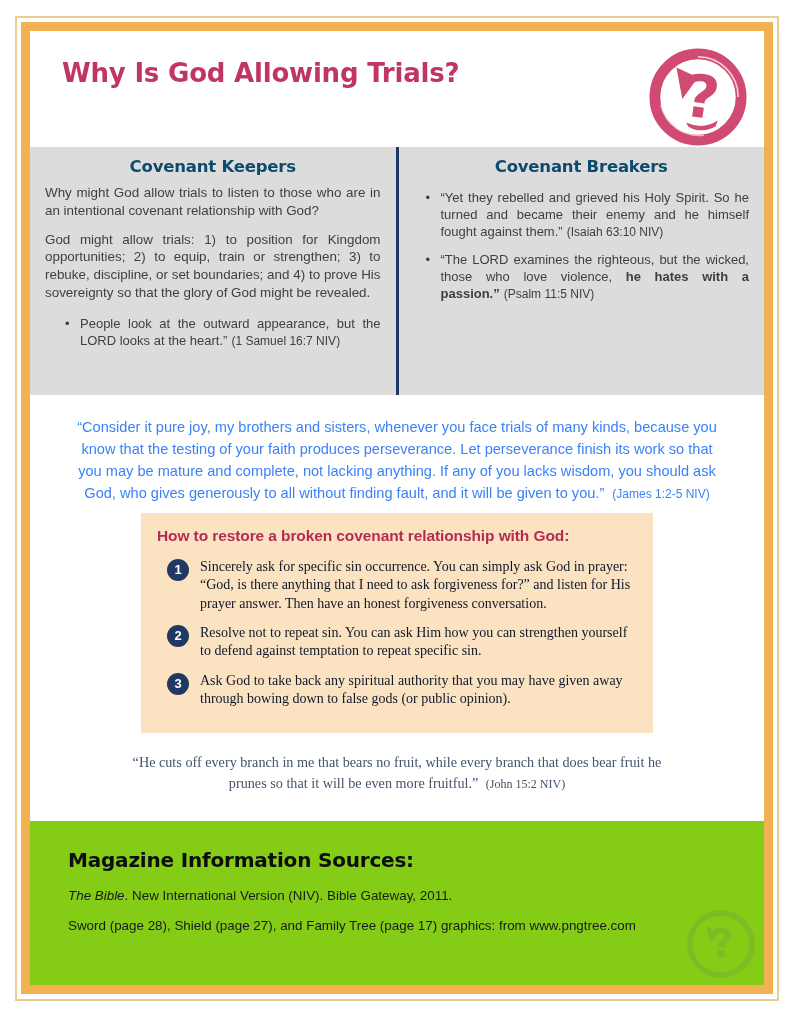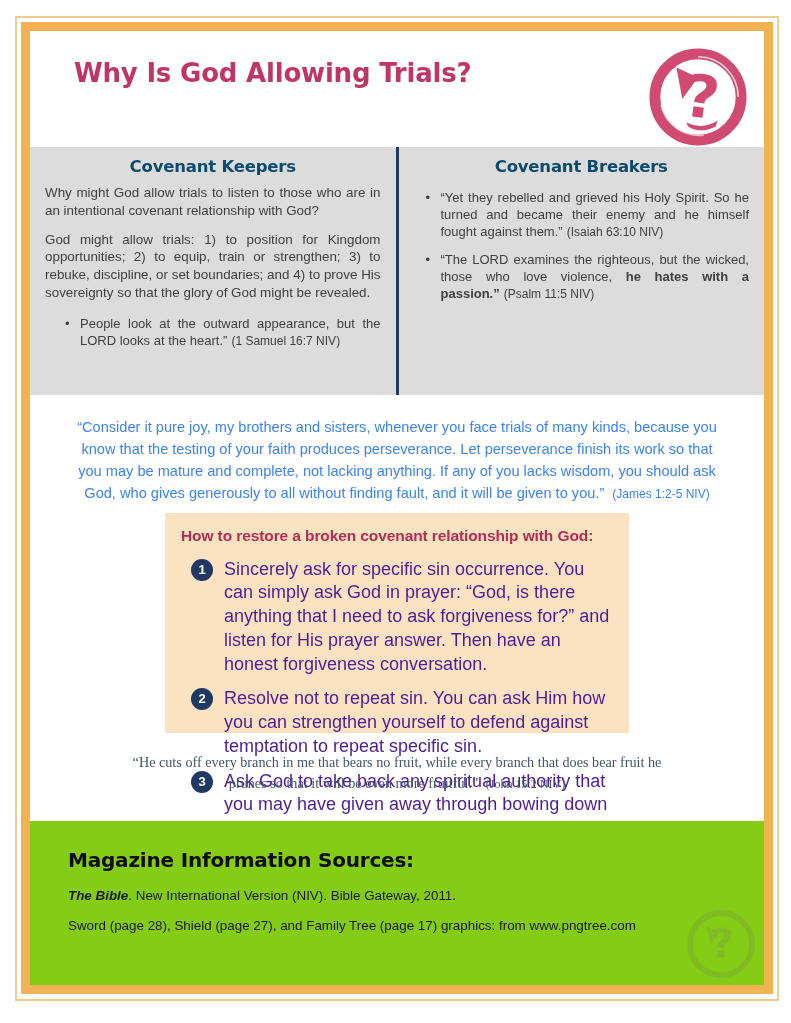--- a/index.html
+++ b/index.html
@@ -5,55 +5,55 @@
   * { margin:0; padding:0; box-sizing:border-box; }
   html, body { width:791px; height:1023px; }
   body { background:#ffffff; font-family:"Liberation Sans", sans-serif; position:relative; overflow:hidden; }
 
   
   .thin-frame { position:absolute; left:15px; top:16px; right:12px; bottom:22px; border:2px solid #EBCD93; pointer-events:none; }
   .page { position:absolute; left:21px; top:22px; right:18px; bottom:29px; border:9px solid #F2B254; background:#fff; display:flex; flex-direction:column; overflow:hidden; }
 
   
   .header { flex:0 0 116px; position:relative; background:#fff; }
-  .page-title { position:absolute; left:44px; top:27px; font-family:"DejaVu Sans", sans-serif; font-weight:bold; font-size:26px; color:#C13566; letter-spacing:-0.2px; }
+  .page-title { position:absolute; left:32px; top:27px; font-family:"DejaVu Sans", sans-serif; font-weight:bold; font-size:26px; color:#C13566; letter-spacing:-0.2px; }
   .logo { position:absolute; right:17px; top:17px; width:98px; height:98px; }
 
   
   .columns { flex:0 0 248px; display:flex; background:#DCDCDC; }
   .col { flex:1 1 0; padding:10px 15px 0 15px; }
   .col-heading { font-family:"DejaVu Sans", sans-serif; font-weight:bold; font-size:16.5px; color:#0c4a6e; text-align:center; margin-bottom:8px; letter-spacing:-0.2px; }
   .col p { font-size:13.4px; color:#3F3F3F; text-align:justify; line-height:1.33; margin-bottom:11px; }
   .divider { flex:0 0 3px; background:#1F3864; }
   .bullets { margin-left:12px; margin-top:13px; }
   .col.left .bullets { margin-left:20px; }
   .bullet { display:flex; font-size:13px; color:#3F3F3F; line-height:1.32; margin-bottom:10px; }
   .bullet .dot { flex:0 0 15px; }
   .bullet .btxt { text-align:justify; }
   .citation { font-size:12px; margin-left:4px; white-space:nowrap; }
   .btxt b { font-weight:bold; }
 
   
   .james { flex:0 0 113px; padding:22px 46px 8px 46px; text-align:center; font-size:14.6px; color:#3b82f6; line-height:1.5; }
 
   
-  .restore-box { flex:0 0 auto; width:464px; height:220px; margin:0 auto; background:#FBE3C2; padding:14px 18px 0 16px; }
+  .restore-box { flex:0 0 auto; width:512px; height:220px; margin:0 auto; background:#FBE3C2; padding:14px 18px 0 16px; }
   .restore-title { font-size:15.5px; font-weight:bold; color:#B52B52; margin-bottom:13px; letter-spacing:-0.1px; }
   .step { display:flex; margin-bottom:11px; }
   .step-num { flex:0 0 22px; height:22px; margin:1px 11px 0 10px; background:#1F3864; border-radius:50%; color:#fff; font-size:13px; font-weight:bold; text-align:center; line-height:22px; }
-  .step-text { font-size:18px; color:#4c1d95; line-height:1.32; }
+  .step-text { font-size:14px; color:#0f172a; line-height:1.32;font-family:Liberation Serif, serif; }
 
   
   .john { flex:0 0 88px; padding:19px 90px 0 90px; text-align:center; font-size:14.2px; color:#44546A; line-height:1.5;font-family:Liberation Serif, serif; }
 
   
   .sources { flex:1 1 auto; background:#84cc16; padding:27px 38px 0 38px; position:relative; }
   .sources-heading { font-family:"DejaVu Sans", sans-serif; font-weight:bold; font-size:20px; color:#0d0d0d; margin-bottom:16px; letter-spacing:-0.2px; }
   .source-line { font-size:13.4px; color:#1a1a1a; margin-bottom:15px; }
-  .source-line .it { font-style:italic;font-weight:bold; }
+  .source-line .it { font-style:italic; }
   .watermark { position:absolute; right:6px; bottom:4px; width:74px; height:74px; opacity:0.16; }
 </style>
 </head>
 <body>
 
 <div class="thin-frame"></div>
 
 <div class="page">
 
   <div class="header">

